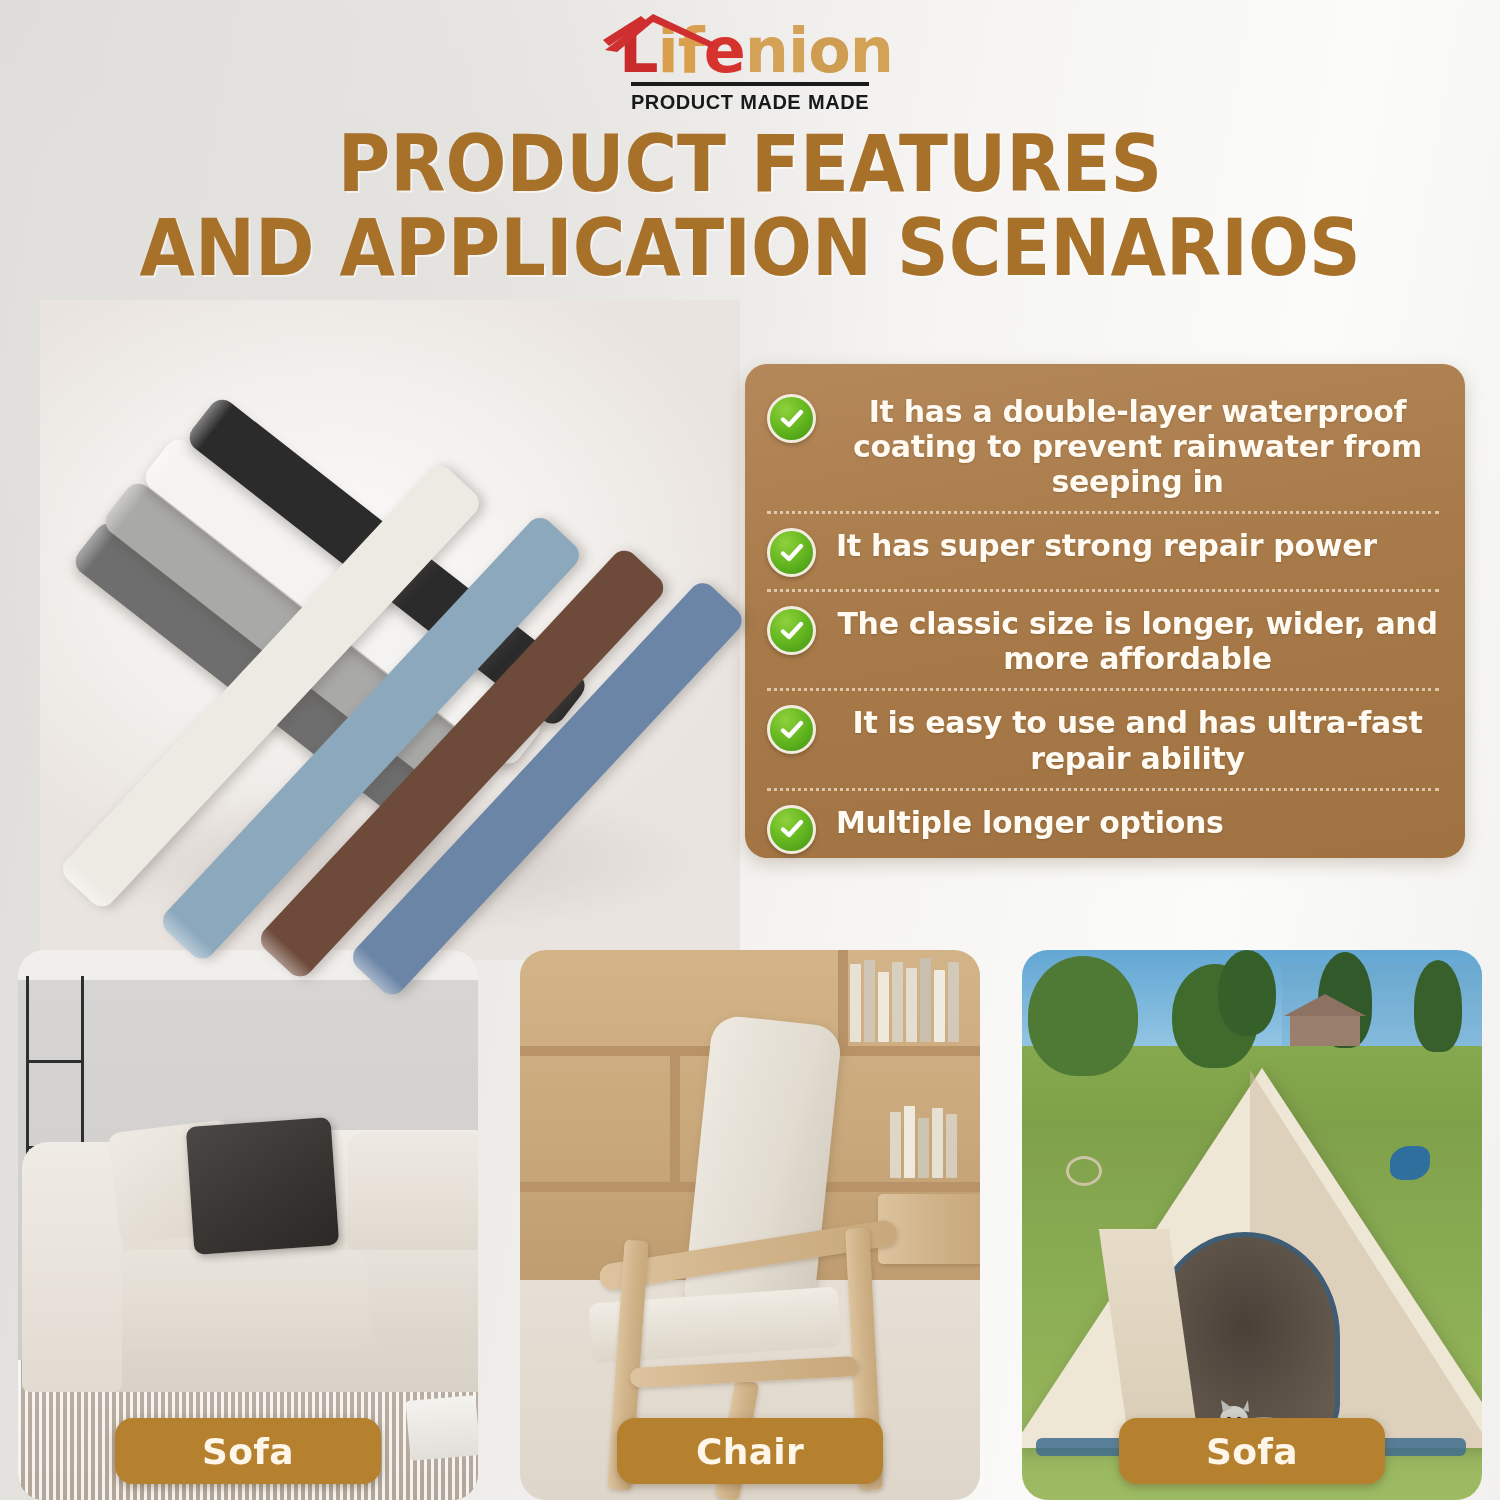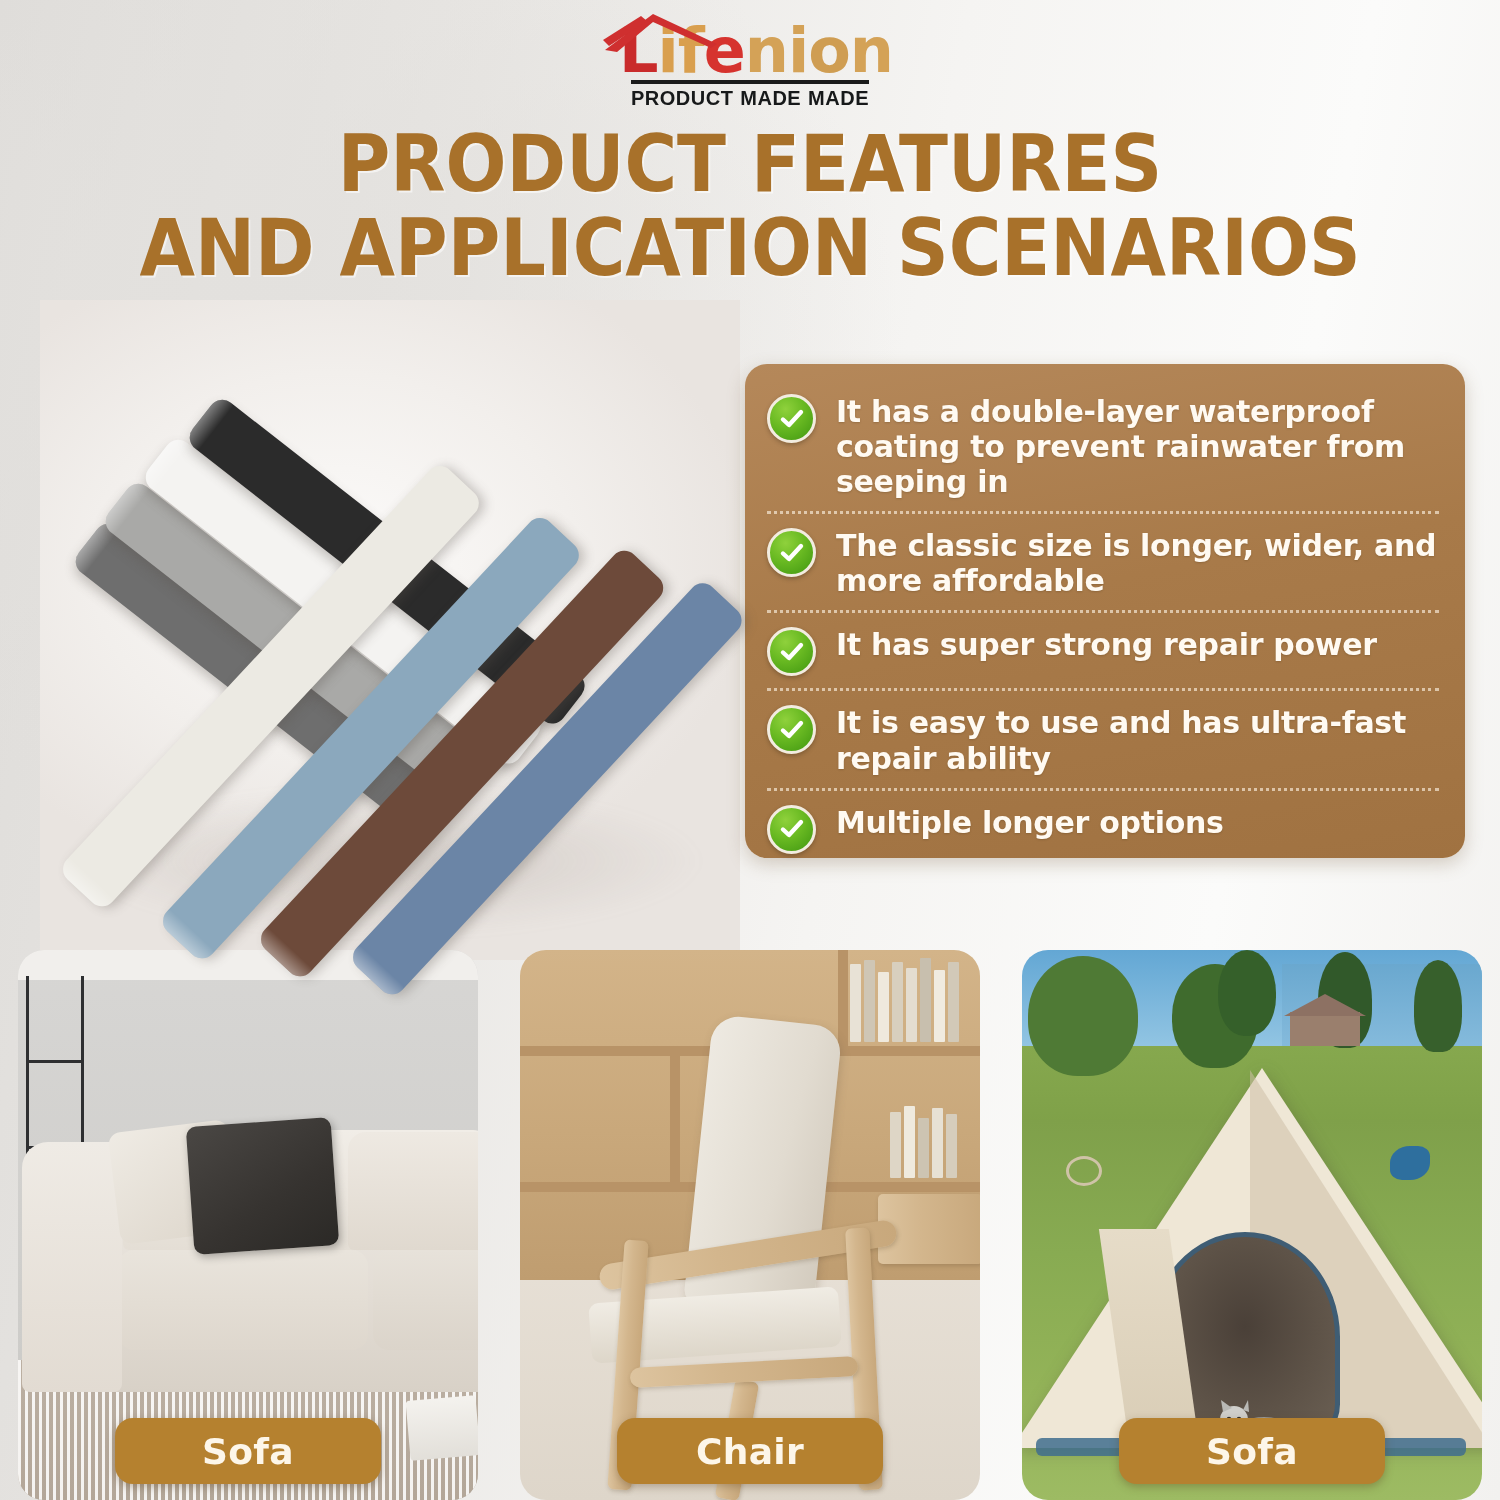--- a/index.html
+++ b/index.html
@@ -16,21 +16,21 @@
     background:
       radial-gradient(ellipse 900px 700px at 18% 22%, #e3e1de 0%, rgba(227,225,222,0) 70%),
       linear-gradient(100deg,#dedcd9 0%, #e8e6e3 28%, #f5f4f2 55%, #fbfbfa 78%, #f2f1ef 100%);
     overflow:hidden;
   }
 
   
   #logo{
     position:absolute; left:0; right:0; top:8px;
     height:106px;
-    display:flex; flex-direction:column; align-items:center; justify-content:flex-start;
+    display:flex; flex-direction:column; align-items:center; justify-content:space-between;
   }
   .logo-wordmark{
     position:relative;
     height:74px;
     display:flex; align-items:flex-end;
   }
   .logo-roof{
     position:absolute; left:-6px; top:2px;
     width:120px; height:46px;
     pointer-events:none;
@@ -149,20 +149,21 @@
   }
   .check svg{ position:absolute; left:50%; top:50%; transform:translate(-50%,-50%); }
   .feature-text{
     color:#fffaf2;
     font-family:"DejaVu Sans", sans-serif;
     font-size:30px; font-weight:bold;
     line-height:1.17;
     letter-spacing:-0.3px;
     text-shadow:0 1px 2px rgba(90,62,30,.3);
     padding-top:2px;
+    text-align:center;
   }
 
   
   .card{
     position:absolute; top:950px;
     width:460px; height:550px;
     border-radius:26px;
     overflow:hidden;
   }
   #card-sofa{ left:18px; }
@@ -364,29 +365,29 @@
           </svg>
       </div>
       <div class="feature-text">It has a double-layer waterproof coating to prevent rainwater from seeping in</div>
     </div>
     <div class="feature">
       <div class="check">
         <svg width="28" height="28" viewBox="0 0 28 28">
             <path d="M5 14.5 L11 20 L23 7" stroke="#ffffff" stroke-width="4.4" fill="none" stroke-linecap="round" stroke-linejoin="round"></path>
           </svg>
       </div>
-      <div class="feature-text">The classic size is longer, wider, and more affordable</div>
+      <div class="feature-text">It has super strong repair power</div>
     </div>
     <div class="feature">
       <div class="check">
         <svg width="28" height="28" viewBox="0 0 28 28">
             <path d="M5 14.5 L11 20 L23 7" stroke="#ffffff" stroke-width="4.4" fill="none" stroke-linecap="round" stroke-linejoin="round"></path>
           </svg>
       </div>
-      <div class="feature-text">It has super strong repair power</div>
+      <div class="feature-text">The classic size is longer, wider, and more affordable</div>
     </div>
     <div class="feature">
       <div class="check">
         <svg width="28" height="28" viewBox="0 0 28 28">
             <path d="M5 14.5 L11 20 L23 7" stroke="#ffffff" stroke-width="4.4" fill="none" stroke-linecap="round" stroke-linejoin="round"></path>
           </svg>
       </div>
       <div class="feature-text">It is easy to use and has ultra-fast repair ability</div>
     </div>
     <div class="feature">

